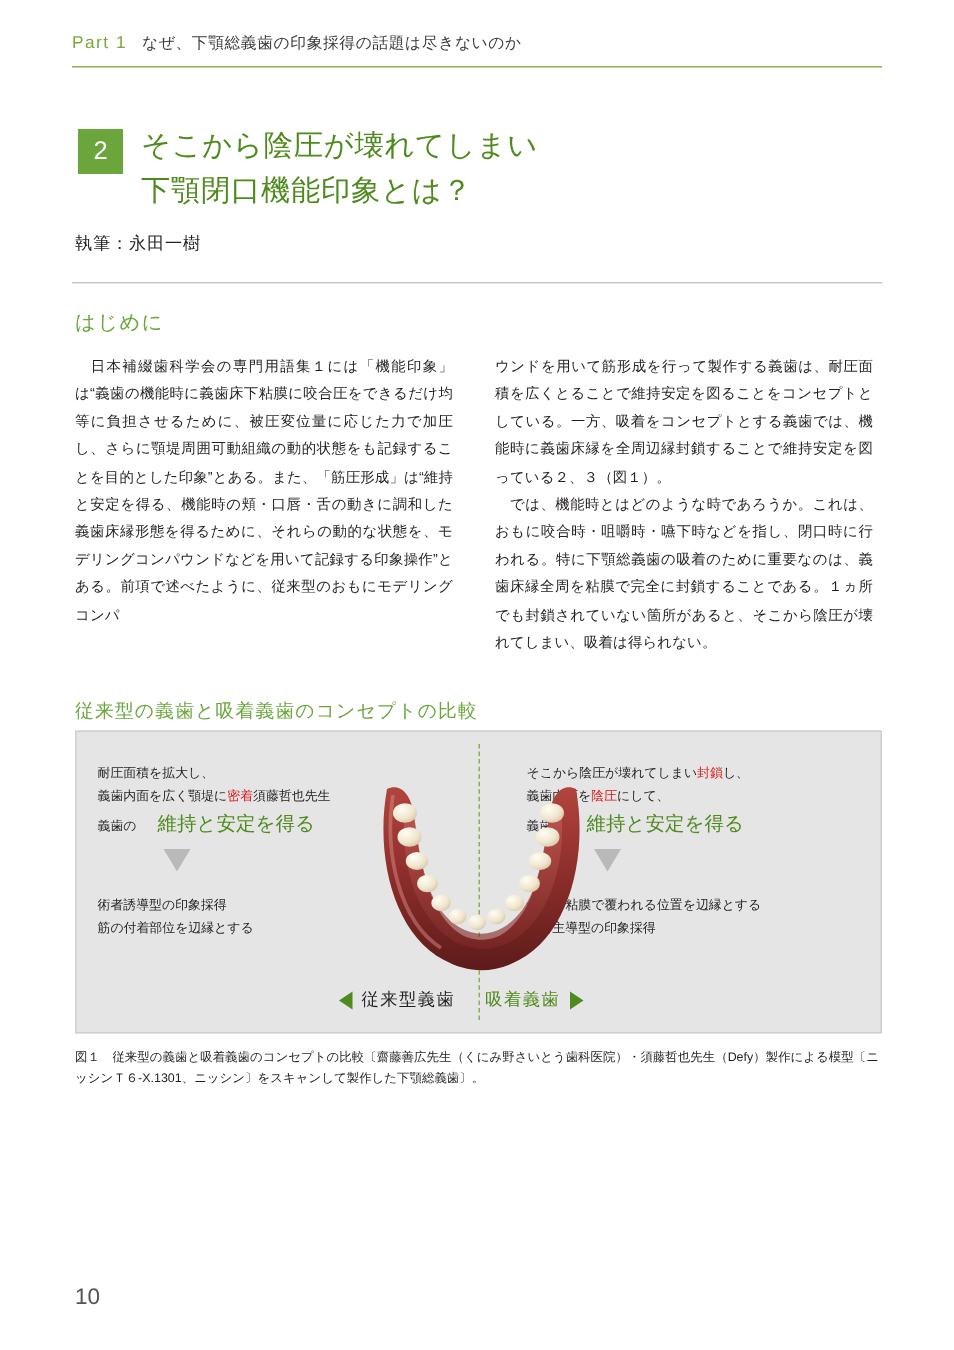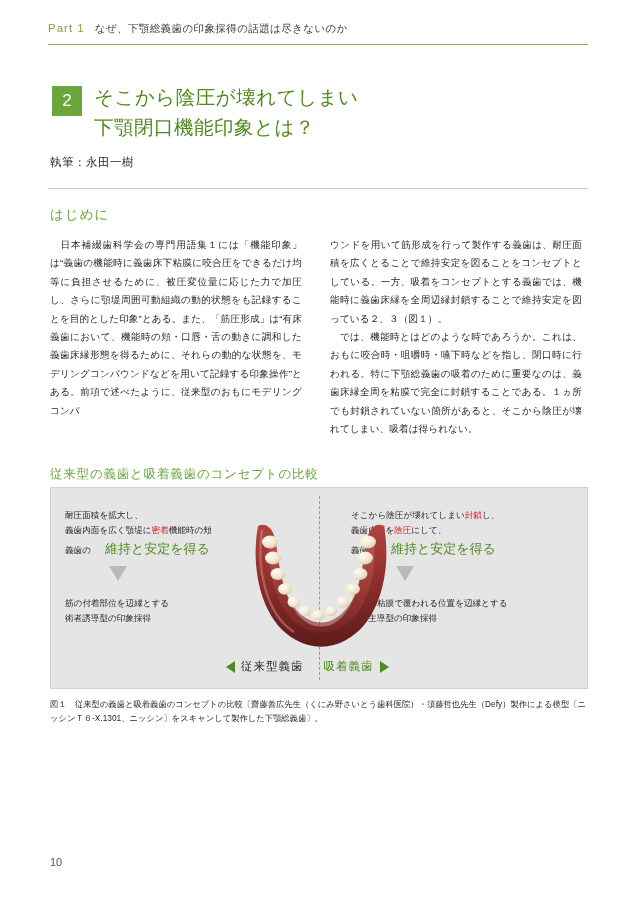--- a/index.html
+++ b/index.html
@@ -213,21 +213,21 @@
     line-height: 1.72;
     color: #231f20;
     text-align: justify;
   }
 
   
   .folio {
     position: absolute;
     left: 50px;
     top: 856px;
-    font-size: 11px;
+    font-size: 15px;
     color: #555;
   }
 </style>
 </head>
 <body>
 
 <div class="page">
 
   <div class="runhead">
     <span class="part">Part 1</span>
@@ -239,38 +239,38 @@
   <div class="title">
     <div>そこから陰圧が壊れてしまい</div>
     <div>下顎閉口機能印象とは？</div>
   </div>
   <div class="byline">執筆：永田一樹</div>
   <div class="byline-rule"></div>
 
   <div class="sec-head">はじめに</div>
 
   <div class="col left">
-    <p>　日本補綴歯科学会の専門用語集１には「機能印象」は“義歯の機能時に義歯床下粘膜に咬合圧をできるだけ均等に負担させるために、被圧変位量に応じた力で加圧し、さらに顎堤周囲可動組織の動的状態をも記録することを目的とした印象”とある。また、「筋圧形成」は“有床義歯において、機能時の頬・口唇・舌の動きに調和した義歯床縁形態を得るために、それらの動的な状態を、モデリングコンパウンドなどを用いて記録する印象操作”とある。前項で述べたように、従来型のおもにモデリングコンパ</p>
+    <p>　日本補綴歯科学会の専門用語集１には「機能印象」は“義歯の機能時に義歯床下粘膜に咬合圧をできるだけ均等に負担させるために、被圧変位量に応じた力で加圧し、さらに顎堤周囲可動組織の動的状態をも記録することを目的とした印象”とある。また、「筋圧形成」は“維持と安定を得る、機能時の頬・口唇・舌の動きに調和した義歯床縁形態を得るために、それらの動的な状態を、モデリングコンパウンドなどを用いて記録する印象操作”とある。前項で述べたように、従来型のおもにモデリングコンパ</p>
   </div>
 
   <div class="col right">
     <p>ウンドを用いて筋形成を行って製作する義歯は、耐圧面積を広くとることで維持安定を図ることをコンセプトとしている。一方、吸着をコンセプトとする義歯では、機能時に義歯床縁を全周辺縁封鎖することで維持安定を図っている２、３（図１）。</p>
     <p>　では、機能時とはどのような時であろうか。これは、おもに咬合時・咀嚼時・嚥下時などを指し、閉口時に行われる。特に下顎総義歯の吸着のために重要なのは、義歯床縁全周を粘膜で完全に封鎖することである。１ヵ所でも封鎖されていない箇所があると、そこから陰圧が壊れてしまい、吸着は得られない。</p>
   </div>
 
   <div class="fig-title">従来型の義歯と吸着義歯のコンセプトの比較</div>
 
   <div class="fig-box">
     <div class="fig-inner">
       <div class="divider"></div>
 
       <div class="cap-block cap-left-top">
         <div>耐圧面積を拡大し、</div>
         <div>
-          <span>義歯内面を広く顎堤に</span><span class="em-red">密着</span><span>機能時の頬</span>
+          <span>義歯内面を広く顎堤に</span><span class="em-red">密着</span><span>須藤哲也先生</span>
         </div>
         <div>
           <span>義歯の</span><span class="em-green">維持と安定を得る</span>
         </div>
       </div>
 
       <div class="cap-block cap-right-top">
         <div>
           <span>そこから陰圧が壊れてしまい</span><span class="em-red">封鎖</span><span>し、</span>
         </div>
@@ -279,22 +279,22 @@
         </div>
         <div>
           <span>義歯の</span><span class="em-green">維持と安定を得る</span>
         </div>
       </div>
 
       <div class="arrow-down l"></div>
       <div class="arrow-down r"></div>
 
       <div class="cap-block cap-left-bot">
+        <div>術者誘導型の印象採得</div>
         <div>筋の付着部位を辺縁とする</div>
-        <div>術者誘導型の印象採得</div>
       </div>
 
       <div class="cap-block cap-right-bot">
         <div>全周が粘膜で覆われる位置を辺縁とする</div>
         <div>患者主導型の印象採得</div>
       </div>
 
       <svg class="denture" viewBox="0 0 170 150">
         <defs>
           <linearGradient id="gum" x1="0" y1="0" x2="0" y2="1">

